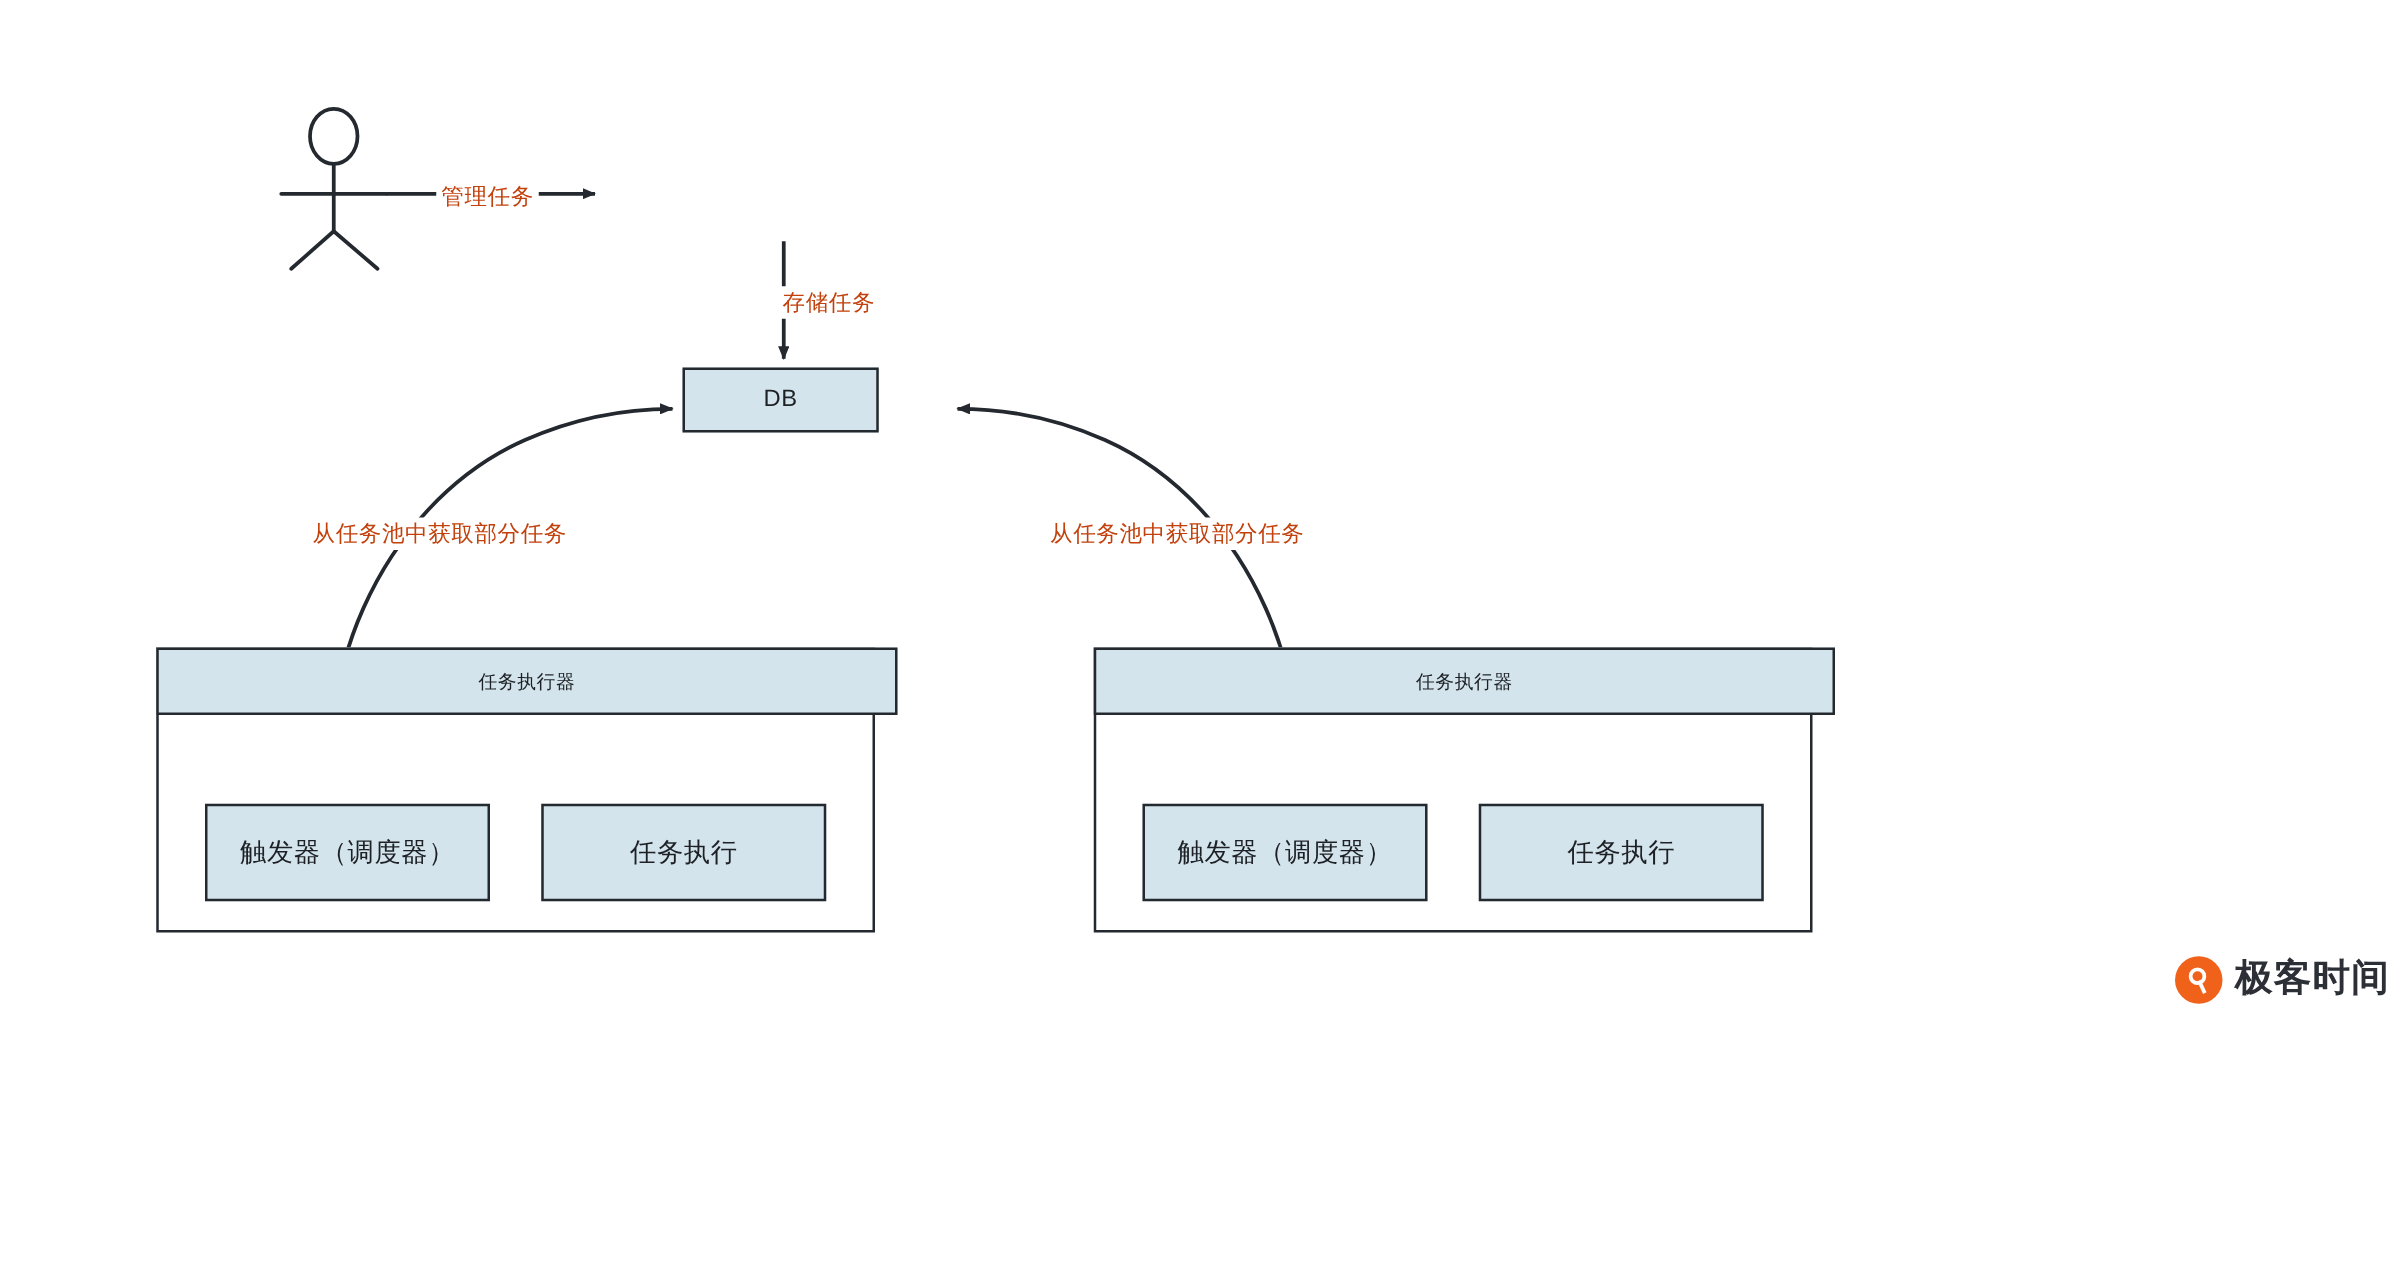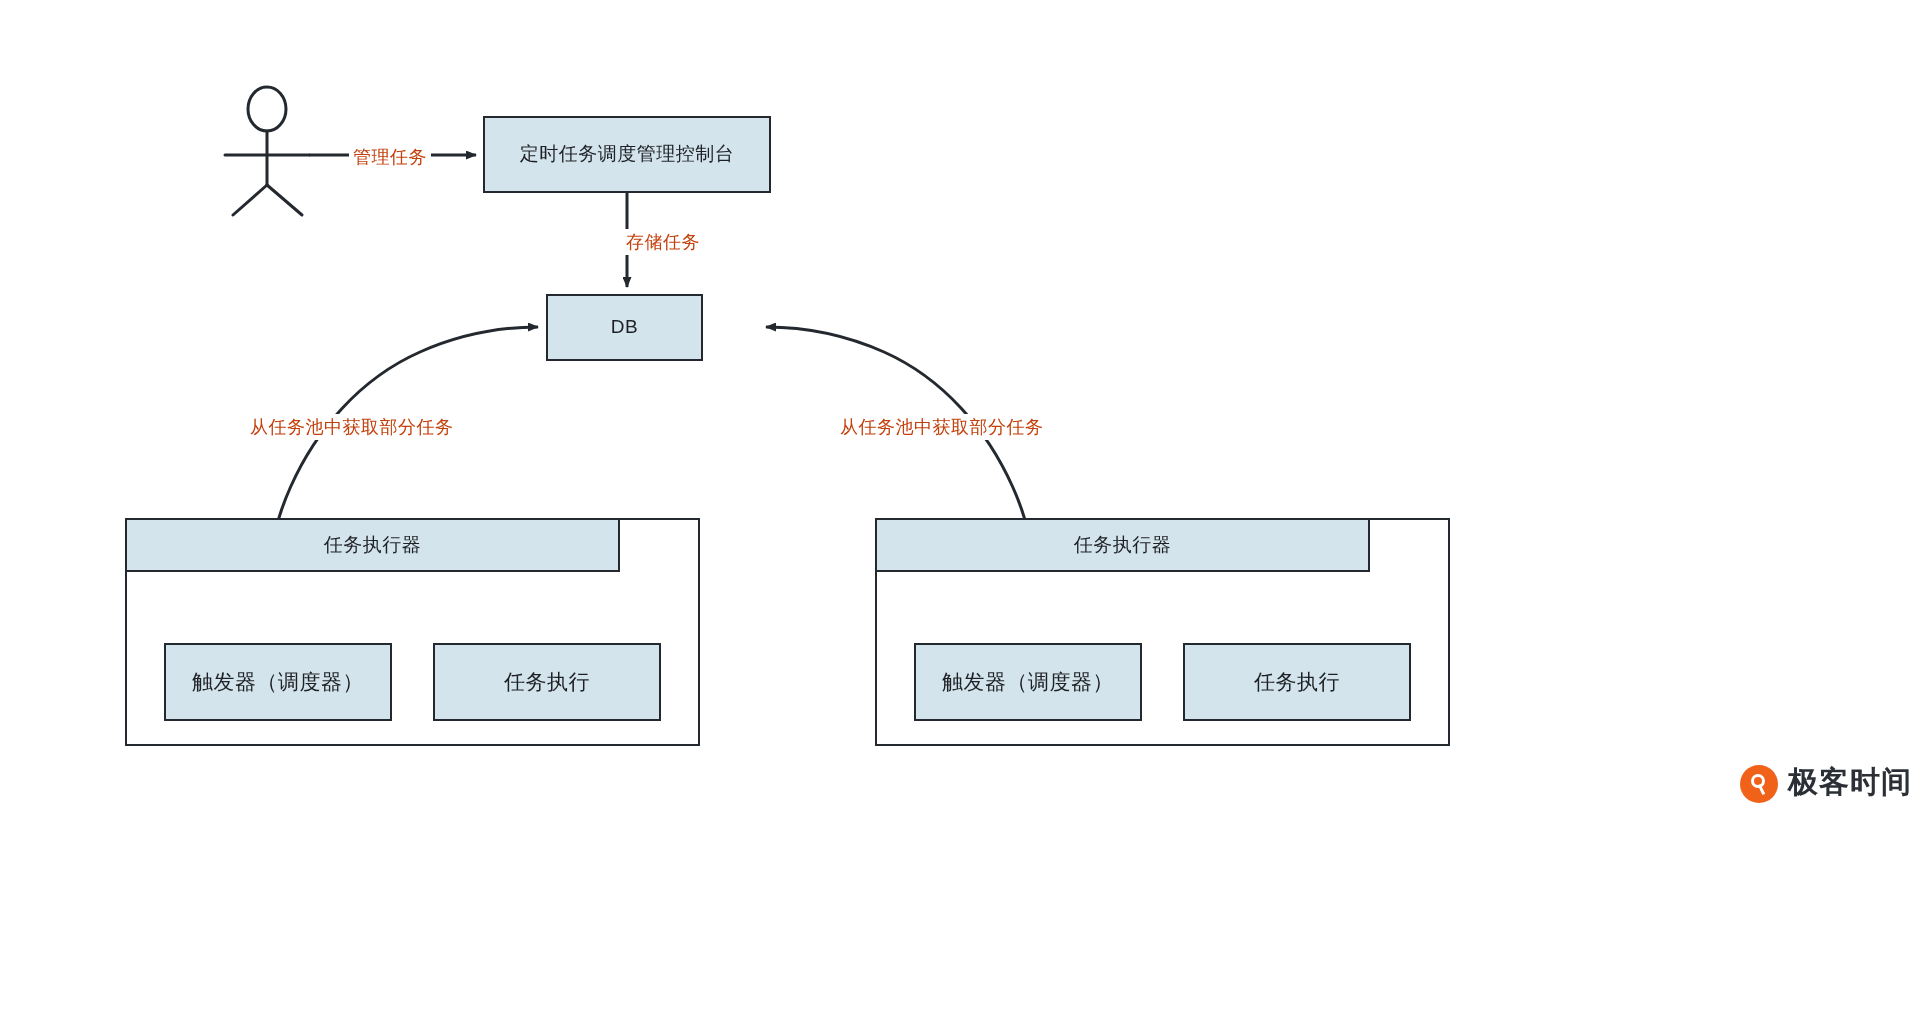--- a/index.html
+++ b/index.html
@@ -40,44 +40,44 @@
     letter-spacing: 0.5px;
     line-height: 1.3;
     text-align: center;
   }
   
   #console-box {
     left: 483px; top: 116px; width: 288px; height: 77px;
     font-size: 19px;
   }
   #db-box {
-    left: 546px; top: 294px; width: 157px; height: 67px;
+    left: 546px; top: 294px; width: 157px; height: 52px;
     font-size: 19px;
   }
   
   .executor-group {
     position: absolute;
     box-sizing: border-box;
     border: 2px solid #23292e;
     background: #ffffff;
   }
   #executor-left { left: 125px; top: 518px; width: 575px; height: 228px; }
   #executor-right { left: 875px; top: 518px; width: 575px; height: 228px; }
   .executor-header {
     box-sizing: border-box;
     position: absolute;
     left: -2px; top: -2px;
-    width: 495px;
+    width: 593px;
     height: 54px;
     background: #d4e4ec;
     border: 2px solid #23292e;
     display: flex;
     align-items: center;
     justify-content: center;
-    font-size: 19px;
+    font-size: 15px;
     color: #1d2125;
     letter-spacing: 0.5px;
   }
   .inner-box {
     position: absolute;
     box-sizing: border-box;
     background: #d4e4ec;
     border: 2px solid #23292e;
     display: flex;
     align-items: center;
@@ -170,21 +170,20 @@
 
     <path d="M 277 645 C 243 560 300 405 420 352 C 465 332 505 327 538 327" stroke="#23292e" stroke-width="3" fill="none" marker-end="url(#arrowhead)"></path>
 
     <path d="M 1027 645 C 1060 560 1003 405 884 352 C 839 332 799 327 766 327" stroke="#23292e" stroke-width="3" fill="none" marker-end="url(#arrowhead)"></path>
 
     <line x1="390" y1="684" x2="424" y2="684" stroke="#23292e" stroke-width="3" marker-end="url(#arrowhead)"></line>
 
     <line x1="1140" y1="684" x2="1174" y2="684" stroke="#23292e" stroke-width="3" marker-end="url(#arrowhead)"></line>
   </svg>
 
-  <div class="node" id="console-box">定时任务调度管理控制台</div>
 
   <div class="node" id="db-box">DB</div>
 
   <div class="executor-group" id="executor-left">
     <div class="executor-header">任务执行器</div>
     <div class="inner-box inner-trigger">触发器（调度器）</div>
     <div class="inner-box inner-exec">任务执行</div>
   </div>
 
   <div class="executor-group" id="executor-right">

